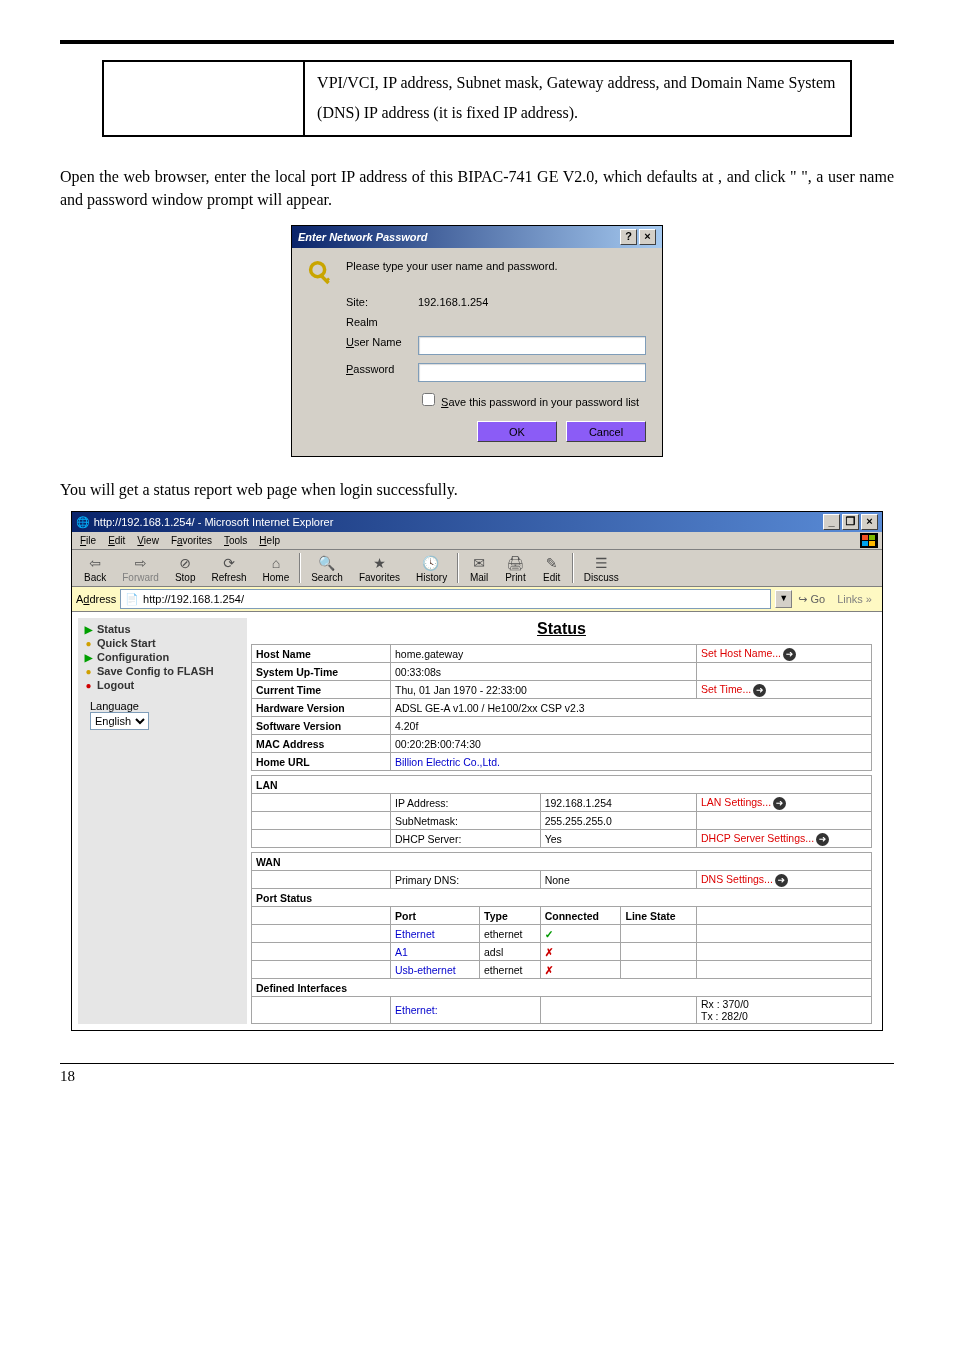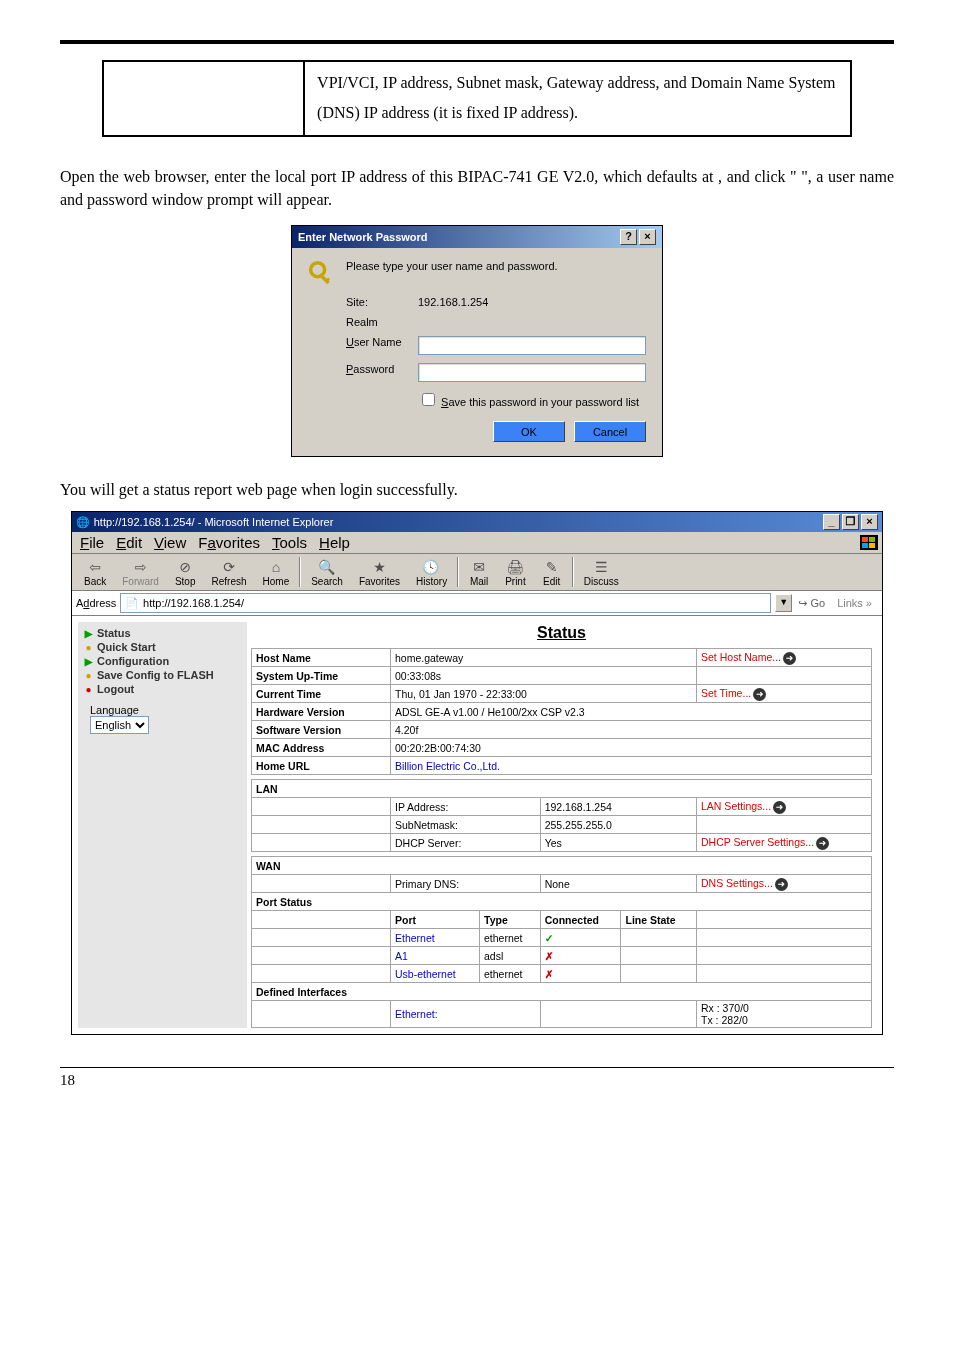--- a/index.html
+++ b/index.html
@@ -49,20 +49,21 @@
   .dialog-title {
     background: linear-gradient(to right, #0a246a, #a6caf0);
     color: #fff;
     font-weight: bold;
     padding: 3px 6px;
     display: flex;
     align-items: center;
   }
   .dialog-title-text {
     flex: 1;
+    font-style: italic;
   }
   .dialog-btn-sq {
     background: #d4d0c8;
     border: 1px solid #fff;
     border-right-color: #404040;
     border-bottom-color: #404040;
     width: 15px;
     height: 14px;
     margin-left: 2px;
     text-align: center;
@@ -102,23 +103,23 @@
   }
   .dlg-checkbox-row {
     margin-left: 72px;
     margin-top: 4px;
   }
   .dlg-btn-row {
     text-align: right;
     margin-top: 12px;
   }
   .dlg-btn {
-    width: 72px;
+    width: 80px;
     height: 21px;
-    background: #3b82f6;
+    background: #8b5cf6;
     border: 1px solid #404040;
     border-top-color: #fff;
     border-left-color: #fff;
     font-family: Tahoma, sans-serif;
     font-size: 11px;
     margin-left: 6px;
   }
   .underline-first { text-decoration: underline; }
   .para2 {
     margin: 24px 0 12px 0;
@@ -143,21 +144,21 @@
   .browser-titlebar .title-text { flex: 1; font-weight: normal; }
   .browser-menubar {
     display: flex;
     background: #d4d0c8;
     padding: 1px 4px;
     border-bottom: 1px solid #808080;
     align-items: center;
   }
   .browser-menubar .menu-item {
     padding: 1px 8px 1px 4px;
-    font-size: 15px;
+    font-size: 10px;
   }
   .win-logo {
     margin-left: auto;
     width: 18px;
     height: 15px;
     background: #000;
     display:flex;
     align-items:center;
     justify-content:center;
   }
@@ -188,21 +189,21 @@
   .tb-sep {
     width: 1px;
     height: 30px;
     background: #808080;
     margin: 0 2px;
     border-right: 1px solid #fff;
   }
   .browser-addrbar {
     display: flex;
     align-items: center;
-    background: #ffffff;
+    background: #fef9c3;
     padding: 2px 4px;
     border-bottom: 1px solid #808080;
     font-size: 11px;
   }
   .addr-input {
     flex: 1;
     border: 1px solid #7f9db9;
     height: 18px;
     background: #fff;
     margin: 0 4px;

